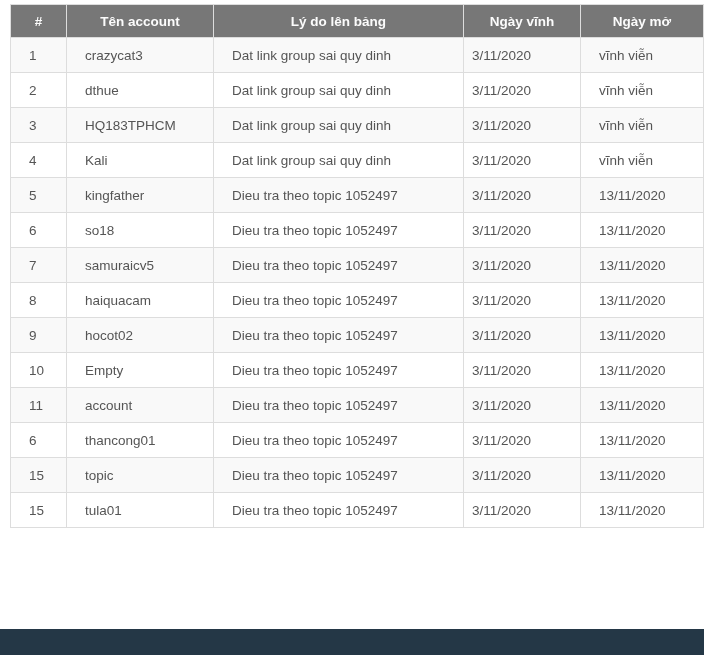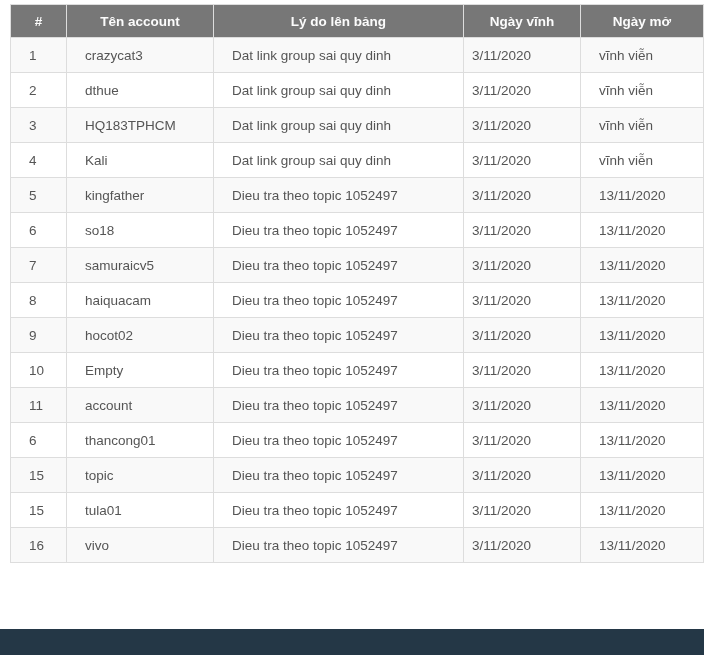--- a/index.html
+++ b/index.html
@@ -178,23 +178,16 @@
           <td>3/11/2020</td>
           <td>13/11/2020</td>
         </tr>
         <tr>
           <td>15</td>
           <td>tula01</td>
           <td>Dieu tra theo topic 1052497</td>
           <td>3/11/2020</td>
           <td>13/11/2020</td>
         </tr>
-        <tr>
-          <td>16</td>
-          <td>vivo</td>
-          <td>Dieu tra theo topic 1052497</td>
-          <td>3/11/2020</td>
-          <td>13/11/2020</td>
-        </tr>
       </tbody>
   </table>
   <div class="footer-bar"></div>
 </div>
 
 </body></html>

